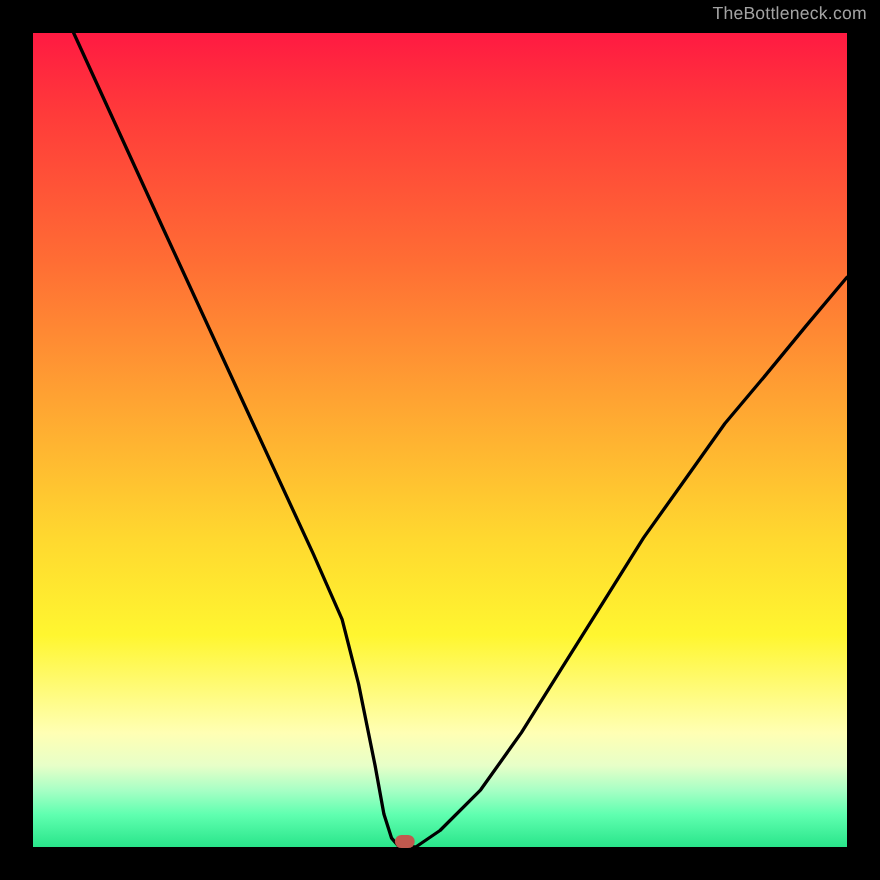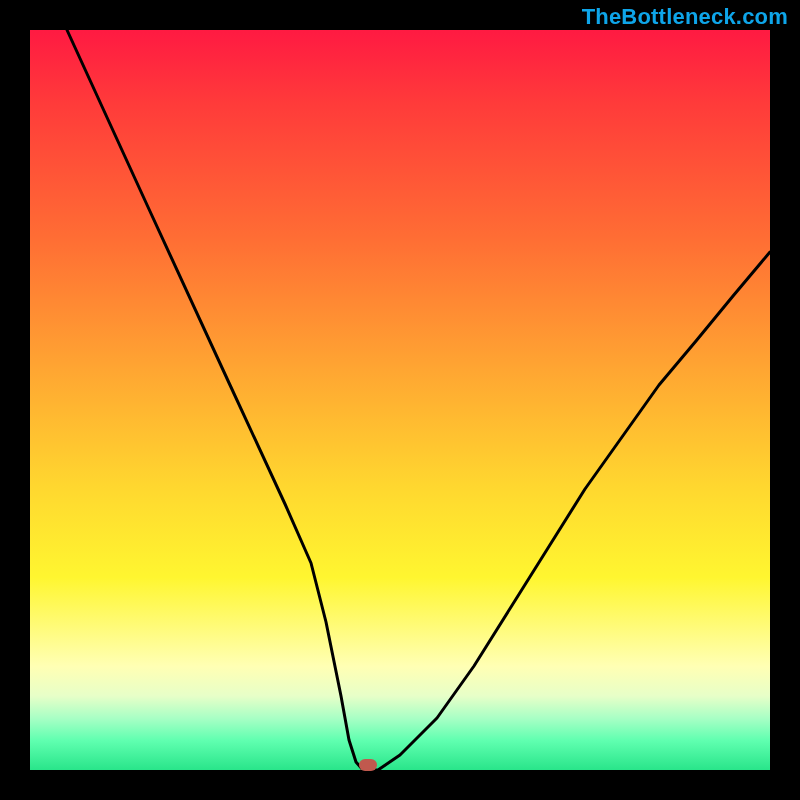--- a/index.html
+++ b/index.html
@@ -34,23 +34,23 @@
       #ffffb4 86%,
       #e7ffc8 90%,
       #a8ffc5 93%,
       #60ffb0 96%,
       #29e58a 100%);
   }
   .watermark {
     position: absolute;
     top: 4px;
     right: 12px;
-    color: #0ea5e9;
-    font-size: 22px;
-    font-weight: 700;
+    color: #a3a3a3;
+    font-size: 16px;
+    font-weight: 400;
     letter-spacing: 0.2px;
   }
   svg.curve {
     position: absolute;
     left: 30px;
     top: 30px;
     width: 740px;
     height: 740px;
     overflow: visible;
   }

